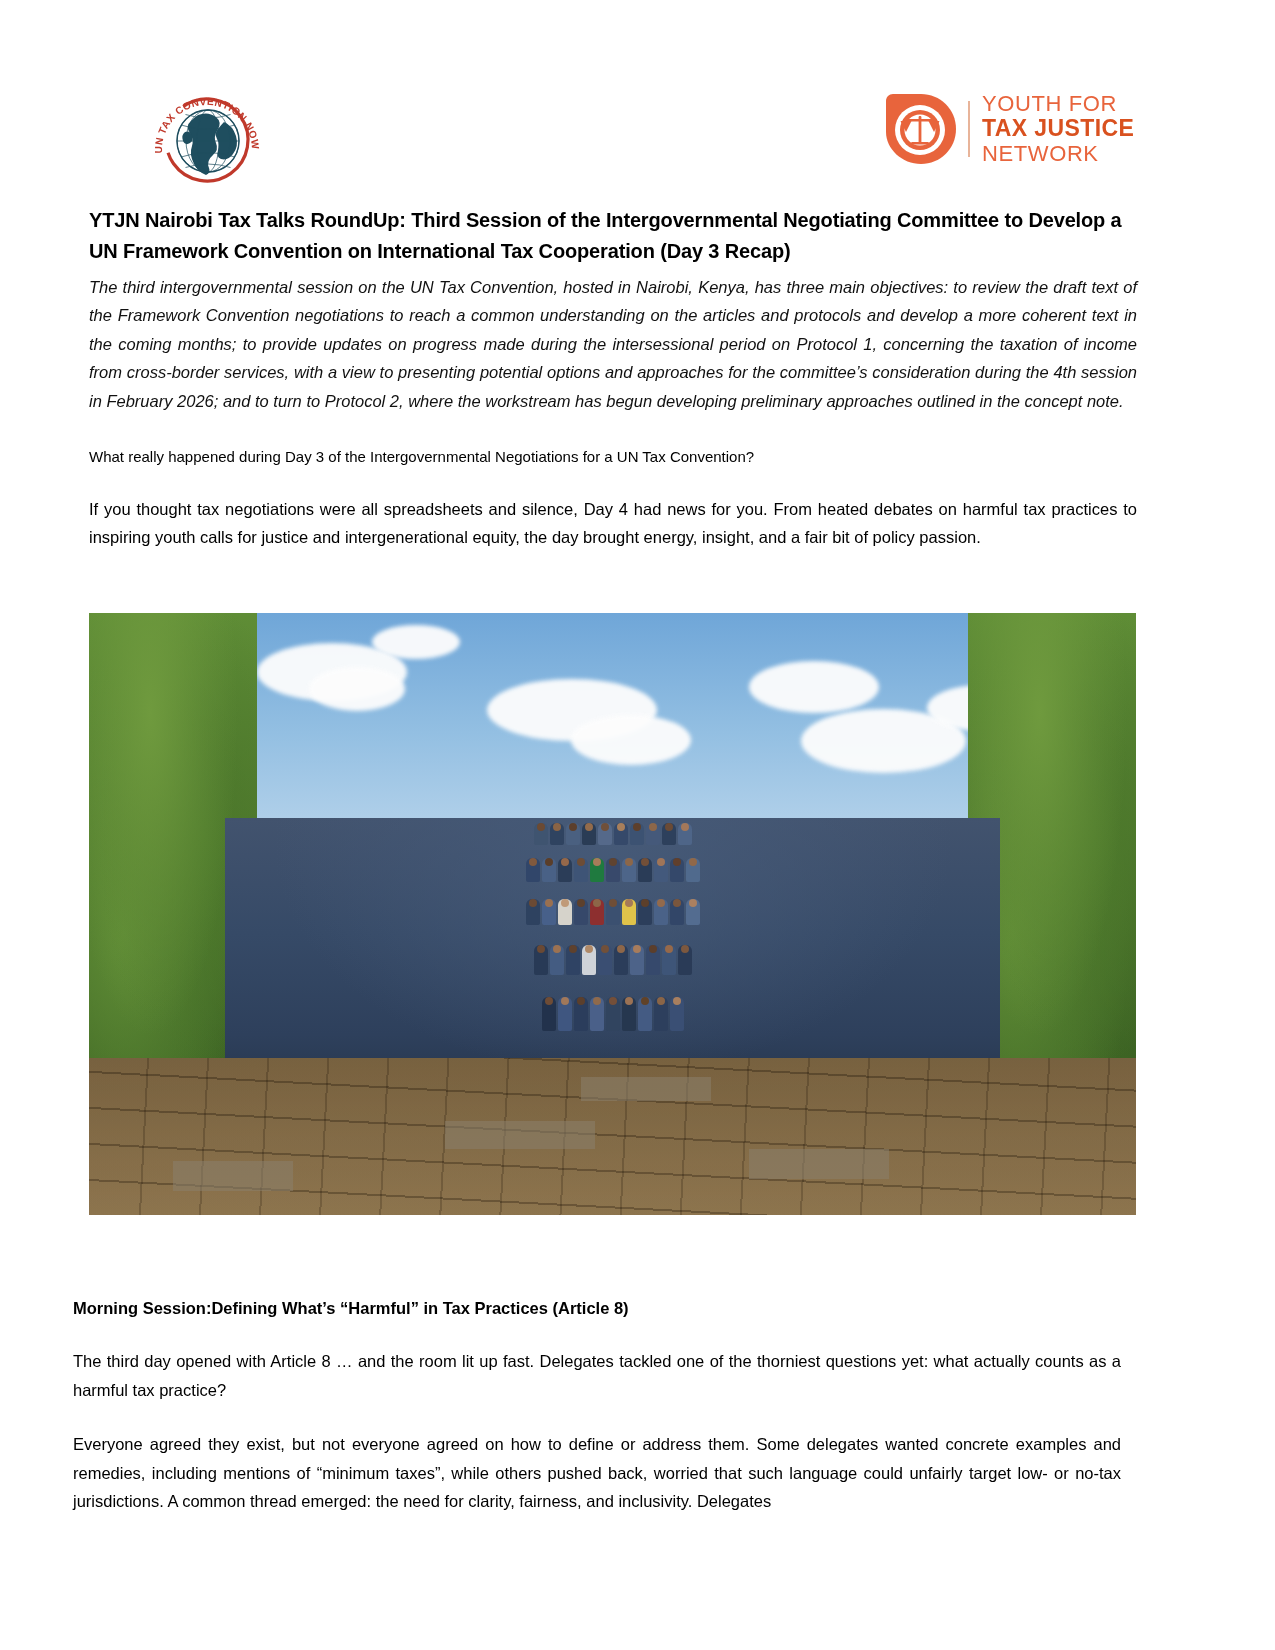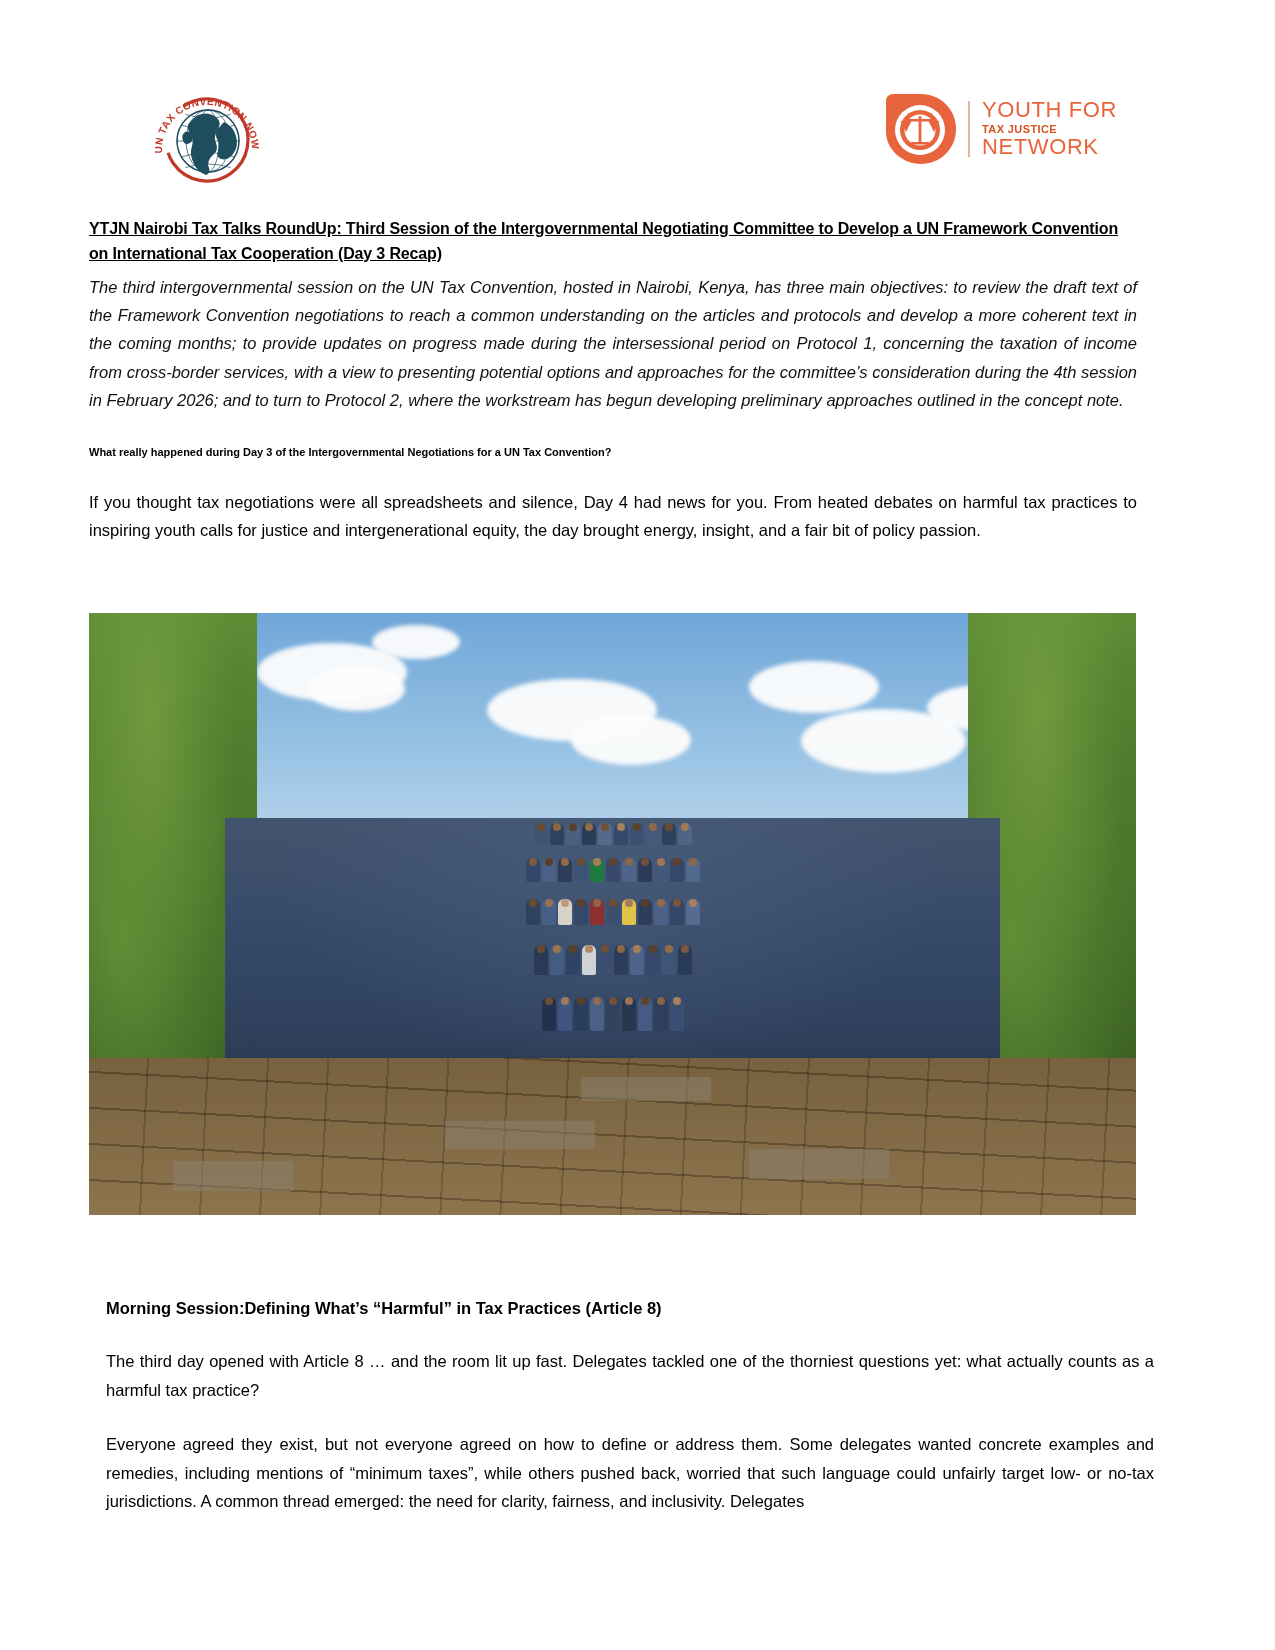--- a/index.html
+++ b/index.html
@@ -69,56 +69,55 @@
     line-height: 1.12;
   }
   .logo-right-text .l1,
   .logo-right-text .l3 {
     font-size: 22px;
     letter-spacing: 0.6px;
     color: #e8643c;
     font-weight: 400;
   }
   .logo-right-text .l2 {
-    font-size: 11px;
+    font-size: 23px;
     letter-spacing: 0.4px;
     color: #d9511f;
     font-weight: bold;
   }
 
   
   .content {
     position: absolute;
     left: 89px;
     top: 205px;
     width: 1048px;
   }
 
   h1.doc-title {
-    font-size: 16px;
+    font-size: 20px;
     font-weight: bold;
     line-height: 1.55;
-    margin: 12px 0 6px 0;
+    margin: 0 0 6px 0;
     letter-spacing: -0.15px;
     color: #000;
-    text-decoration: underline;
   }
 
   .lede {
     font-size: 16.5px;
     font-style: italic;
     line-height: 1.72;
     text-align: justify;
     margin: 0 0 0 0;
     color: #111;
   }
 
   h2.section-q {
-    font-size: 11px;
-    font-weight: bold;
+    font-size: 15px;
+    font-weight: normal;
     line-height: 1.6;
     margin: 30px 0 0 0;
     color: #000;
   }
 
   p.body-text {
     font-size: 16.5px;
     line-height: 1.72;
     text-align: justify;
     margin: 26px 0 0 0;
@@ -268,21 +267,21 @@
     width: 90px; height: 120px;
     background:
       radial-gradient(ellipse at 50% 75%, #4e8b36 0%, rgba(78,139,54,0) 62%),
       radial-gradient(ellipse at 25% 45%, #5fa043 0%, rgba(95,160,67,0) 58%),
       radial-gradient(ellipse at 75% 40%, #3e7a2b 0%, rgba(62,122,43,0) 58%);
   }
 
   
   .block-morning {
     position: absolute;
-    left: 106px;
+    left: 73px;
     top: 1295px;
     width: 1048px;
   }
 </style>
 </head>
 <body>
 
 <div class="page">
 
   <div class="header-logos">

